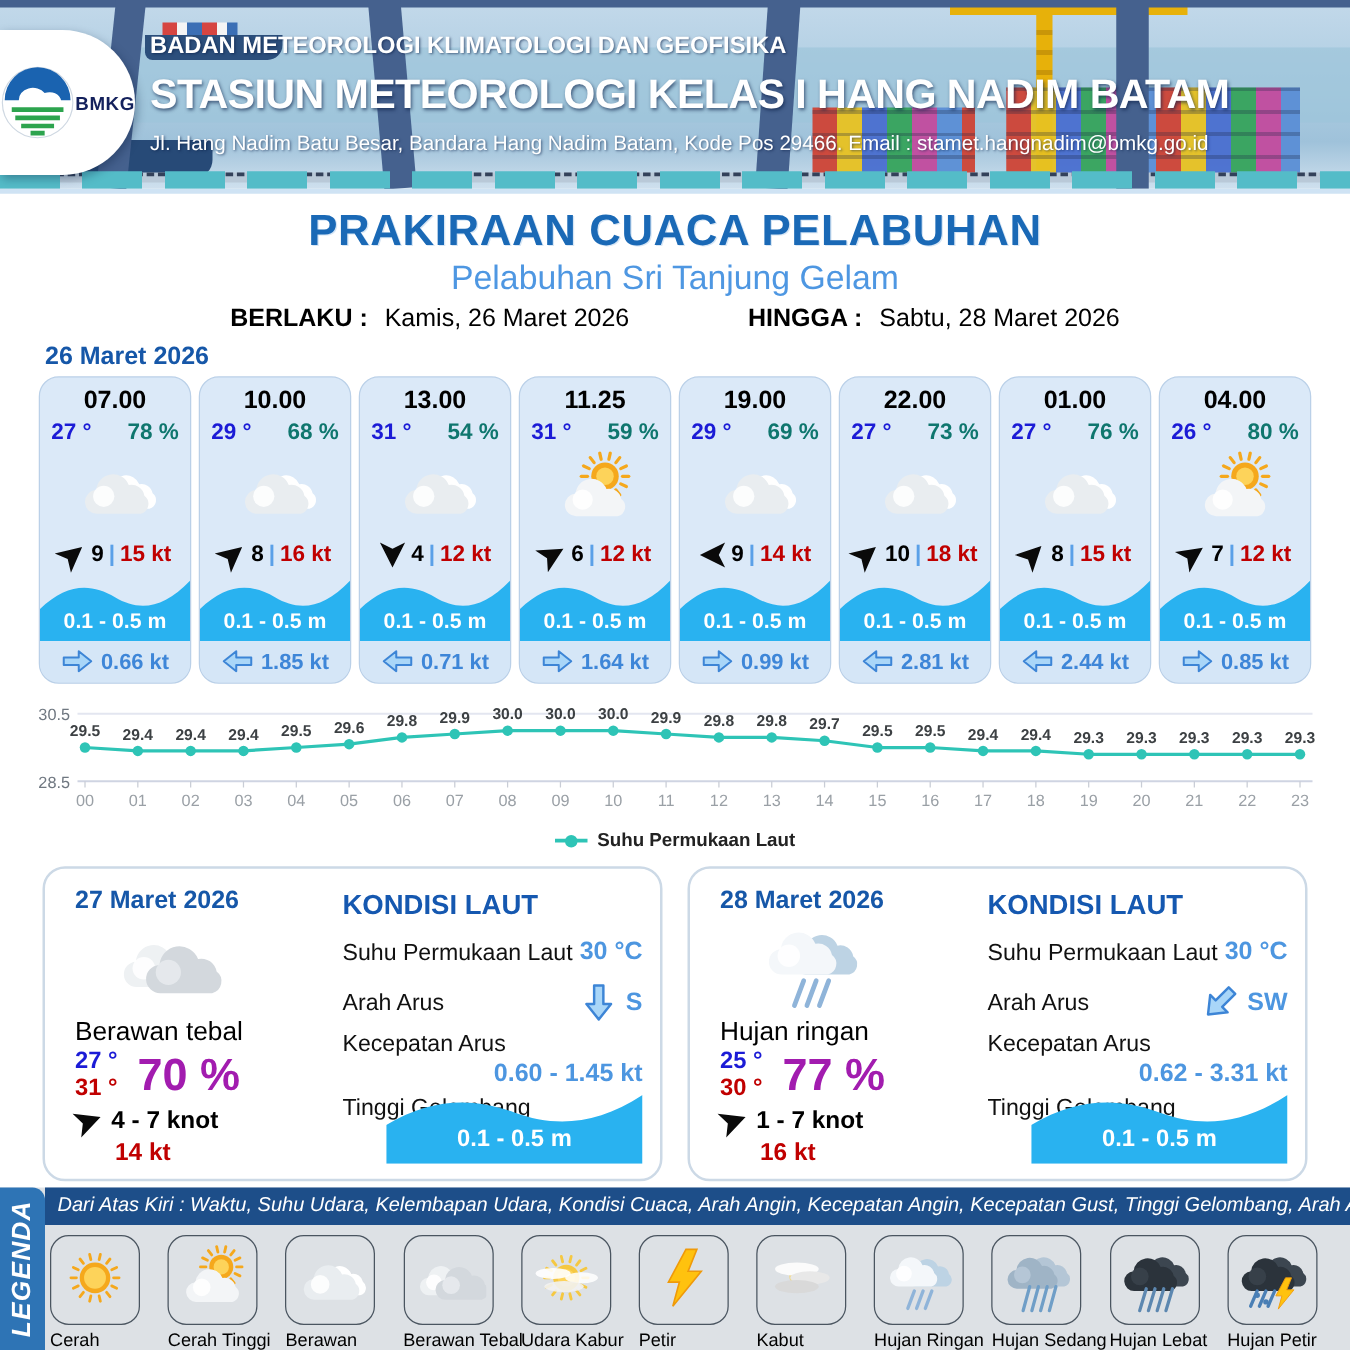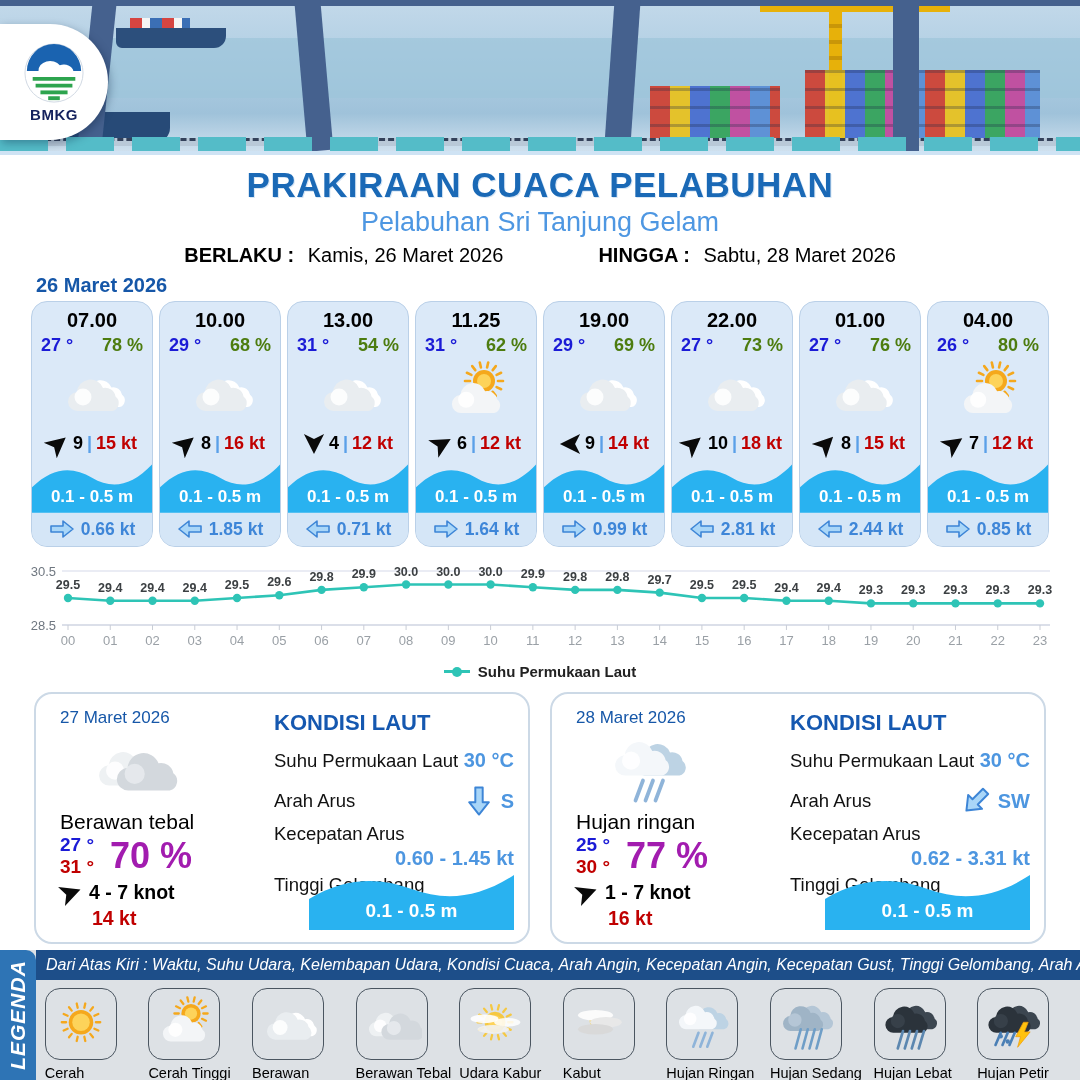--- a/index.html
+++ b/index.html
@@ -29,21 +29,21 @@
   .stack::after { content:''; position:absolute; inset:0;
     background:repeating-linear-gradient(0deg,transparent 0 15px,rgba(20,30,60,.28) 15px 18px); }
   .s1 { right:40px; top:70px; width:235px; }
   .s2 { right:300px; top:86px; width:130px; height:56px; }
   .wharf { position:absolute; left:0; right:0; top:138px; height:8px; background:#b9c9d8;
     border-top:3px dashed #33415a; }
   .chairs { position:absolute; left:0; right:0; bottom:0; height:14px;
     background:repeating-linear-gradient(90deg,#54bcc8 0 48px,transparent 48px 66px); }
   .logo-pill { position:absolute; left:0; top:24px; width:108px; height:116px; background:#fff;
     border-radius:0 58px 58px 0; box-shadow:2px 3px 8px rgba(10,30,60,.35);
-    display:flex; flex-direction:column; align-items:center; justify-content:center; }
+    display:flex; align-items:center; }
   .logo-text { font-weight:bold; font-size:15px; color:#14215c; letter-spacing:.5px; margin-top:2px; }
   .header-text { position:absolute; left:120px; top:26px; right:10px; color:#fff; }
   .h-org { font-size:19px; font-weight:bold; text-shadow:1px 1px 2px rgba(10,30,70,.6); }
   .h-station { font-size:33px; font-weight:bold; letter-spacing:-.5px; margin-top:8px;
     text-shadow:1px 2px 3px rgba(10,30,70,.65); }
   .h-address { font-size:16.5px; margin-top:12px; text-shadow:1px 1px 2px rgba(10,30,70,.6); }
 
   
   .main-title { text-align:center; margin-top:10px; font-size:35px; font-weight:bold; color:#1a69b6;
     letter-spacing:.5px; text-shadow:1px 1px 0 #d7e6f5; }
@@ -53,21 +53,21 @@
   .d-value { margin-left:8px; }
 
   
   .hourly-date { margin:7px 0 4px 36px; font-size:20px; font-weight:bold; color:#1657a8; }
   .hcards { display:flex; gap:6px; padding:0 31px;justify-content:center; }
   .hcard { width:122px; height:246px; background:#dbe9f8; border:1px solid #bad0e8; border-radius:16px;
     overflow:hidden; display:flex; flex-direction:column; }
   .hc-time { text-align:center; font-size:20px; font-weight:bold; margin-top:7px; color:#000; }
   .hc-row { display:flex; justify-content:space-between; padding:0 9px; font-size:18px; font-weight:bold; margin-top:3px; }
   .hc-temp { color:#1b1bd6; }
-  .hc-hum { color:#4d7c0f; }
+  .hc-hum { color:#0f766e; }
   .hc-icon { height:78px; display:flex; align-items:center; justify-content:center; }
   .hc-icon svg { width:74px; height:64px; }
   .hc-wind { display:flex; align-items:center; justify-content:center; gap:4px; height:30px;
     font-size:18px; font-weight:bold; color:#000; }
   .dart { display:inline-block; width:22px; height:22px; }
   .dart svg { width:22px; height:22px; }
   .sep { color:#5aa0e8; font-weight:bold; }
   .gust { color:#c00000; }
   .hc-wave { position:relative; height:58px; margin-top:auto; }
   .hc-wave svg { position:absolute; inset:0; width:100%; height:100%; }
@@ -84,21 +84,21 @@
     font-size:15px; font-weight:bold; color:#222; }
   .cl-marker { position:relative; width:26px; height:3px; background:#2ec4b6; }
   .cl-marker::after { content:''; position:absolute; left:8px; top:-3.5px; width:10px; height:10px;
     border-radius:50%; background:#2ec4b6; }
 
   
   .dcards { display:flex; gap:20px; padding:0 34px; margin-top:12px; }
   .dcard { flex:1; height:252px; background:#fff; border:2px solid #ccd9e6; border-radius:18px;
     display:flex; padding:8px 14px; }
   .dc-left { width:218px; }
-  .dc-date { font-size:17px; font-weight:normal; color:#1657a8; margin:6px 0 0 10px; }
+  .dc-date { font-size:20px; font-weight:bold; color:#1657a8; margin:6px 0 0 10px; }
   .dc-icon { height:80px; margin-left:34px; }
   .dc-icon svg { width:96px; height:80px; }
   .dc-cond { font-size:21px; color:#000; margin-left:10px; margin-top:2px; }
   .dc-th { display:flex; align-items:center; gap:16px; margin-left:10px; }
   .t-min { color:#1b1bd6; font-weight:bold; font-size:19px; display:block; }
   .t-max { color:#c00000; font-weight:bold; font-size:19px; display:block; }
   .dc-hum { color:#a21caf; font-weight:bold; font-size:36px;text-align:right; }
   .dc-wind { display:flex; align-items:center; gap:7px; font-size:19.5px; font-weight:bold;
     margin:3px 0 0 10px; color:#000; }
   .dc-gust { color:#c00000; font-weight:bold; font-size:19.5px; margin:3px 0 0 42px; }
@@ -157,20 +157,25 @@
       <path d="M4,30 A28,28 0 0 1 60,30 L52,30 A10,8 0 0 0 38,24 A12,10 0 0 0 16,30 Z" fill="#1a63b0"></path>
       <g stroke="#2da44e" stroke-width="4" fill="none">
         <path d="M10,38 H54"></path>
           <path d="M13,45 H51"></path>
           <path d="M18,52 H46"></path>
           <path d="M26,58 H38"></path>
       </g>
     </svg>
     <div class="logo-text">BMKG</div>
   </div>
+  <div class="header-text">
+    <div class="h-org">BADAN METEOROLOGI KLIMATOLOGI DAN GEOFISIKA</div>
+    <div class="h-station">STASIUN METEOROLOGI KELAS I HANG NADIM BATAM</div>
+    <div class="h-address">Jl. Hang Nadim Batu Besar, Bandara Hang Nadim Batam, Kode Pos 29466. Email : stamet.hangnadim@bmkg.go.id</div>
+  </div>
 </div>
 
 <div class="main-title">PRAKIRAAN CUACA PELABUHAN</div>
 <div class="subtitle">Pelabuhan Sri Tanjung Gelam</div>
 <div class="dates-row">
   <div>
     <span class="d-label">BERLAKU :</span>
     <span class="d-value">Kamis, 26 Maret 2026</span>
   </div>
   <div>
@@ -295,21 +300,21 @@
       <span class="block-arrow" style="transform:scaleX(-1)"><svg viewBox="0 0 26 22">
             <path d="M2,8 L14,8 L14,3 L24,11 L14,19 L14,14 L2,14 Z" fill="#a9d6f8" stroke="#3d85d6" stroke-width="1.6" stroke-linejoin="round"></path>
           </svg></span>
       <span>0.71 kt</span>
     </div>
     </div>
     <div class="hcard">
       <div class="hc-time">11.25</div>
     <div class="hc-row">
       <span class="hc-temp">31 °</span>
-      <span class="hc-hum">62 %</span>
+      <span class="hc-hum">59 %</span>
     </div>
     <div class="hc-icon">
         <svg viewBox="0 0 64 64">
           <line x1="54.0" y1="20.0" x2="59.0" y2="20.0" stroke="#f5a81c" stroke-width="2.6" stroke-linecap="round"></line>
           <line x1="52.6" y1="26.1" x2="57.1" y2="28.2" stroke="#f5a81c" stroke-width="2.6" stroke-linecap="round"></line>
           <line x1="48.7" y1="30.9" x2="51.8" y2="34.9" stroke="#f5a81c" stroke-width="2.6" stroke-linecap="round"></line>
           <line x1="43.1" y1="33.6" x2="44.2" y2="38.5" stroke="#f5a81c" stroke-width="2.6" stroke-linecap="round"></line>
           <line x1="36.9" y1="33.6" x2="35.8" y2="38.5" stroke="#f5a81c" stroke-width="2.6" stroke-linecap="round"></line>
           <line x1="31.3" y1="30.9" x2="28.2" y2="34.9" stroke="#f5a81c" stroke-width="2.6" stroke-linecap="round"></line>
           <line x1="27.4" y1="26.1" x2="22.9" y2="28.2" stroke="#f5a81c" stroke-width="2.6" stroke-linecap="round"></line>
@@ -864,20 +869,30 @@
             <ellipse cx="20" cy="26" rx="16" ry="5" fill="#fff" opacity=".9"></ellipse>
             <ellipse cx="46" cy="30" rx="15" ry="5" fill="#fff" opacity=".85"></ellipse>
             <ellipse cx="30" cy="38" rx="18" ry="5" fill="#f2f2f2" opacity=".9"></ellipse>
           </svg>
         </div>
     <div class="legend-label">Udara Kabur</div>
       </div>
       <div class="legend-item">
         <div class="legend-box">
           <svg viewBox="0 0 64 64">
+            <g transform="translate(16,4) scale(1)">
+              <polygon points="18,0 2,30 12,30 6,52 32,20 20,20 28,0" fill="#ffc20e" stroke="#ef9a0a" stroke-width="1.5"></polygon>
+            </g>
+          </svg>
+        </div>
+    <div class="legend-label">Petir</div>
+      </div>
+      <div class="legend-item">
+        <div class="legend-box">
+          <svg viewBox="0 0 64 64">
             <circle cx="32" cy="28" r="11" fill="#f0d98c"></circle>
             <ellipse cx="28" cy="22" rx="20" ry="6" fill="#fbfbfb"></ellipse>
             <ellipse cx="40" cy="30" rx="18" ry="6" fill="#e8e8e8"></ellipse>
             <ellipse cx="28" cy="38" rx="20" ry="6" fill="#d9d9d9"></ellipse>
           </svg>
         </div>
     <div class="legend-label">Kabut</div>
       </div>
       <div class="legend-item">
         <div class="legend-box">

